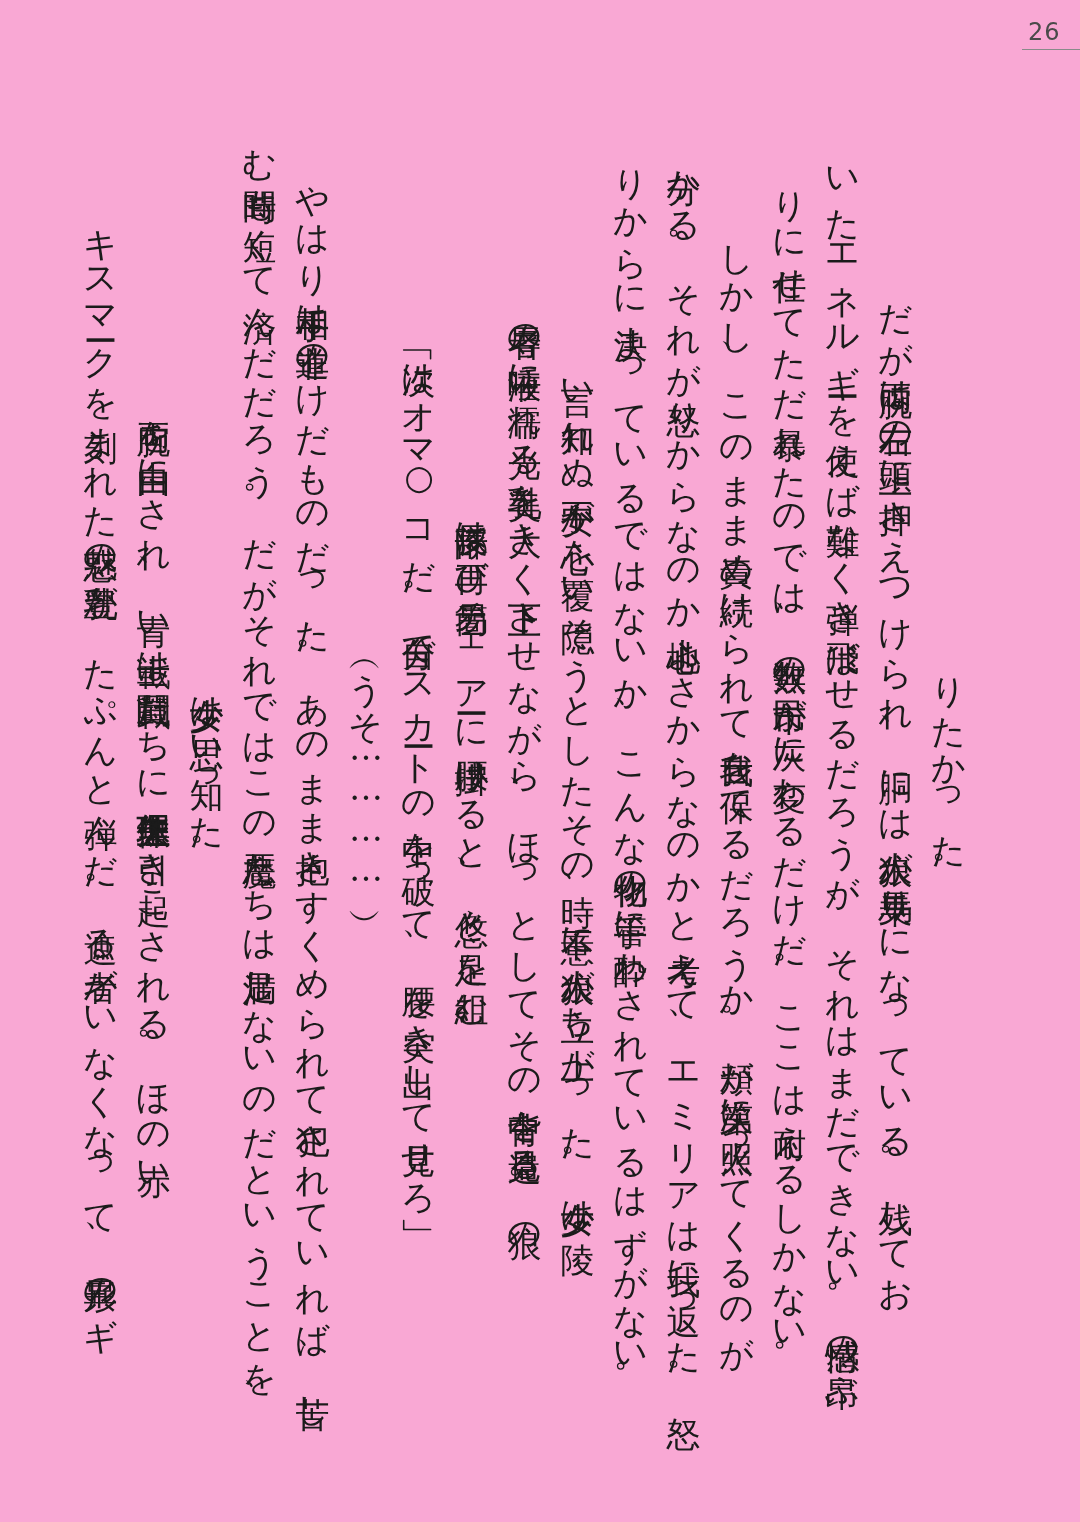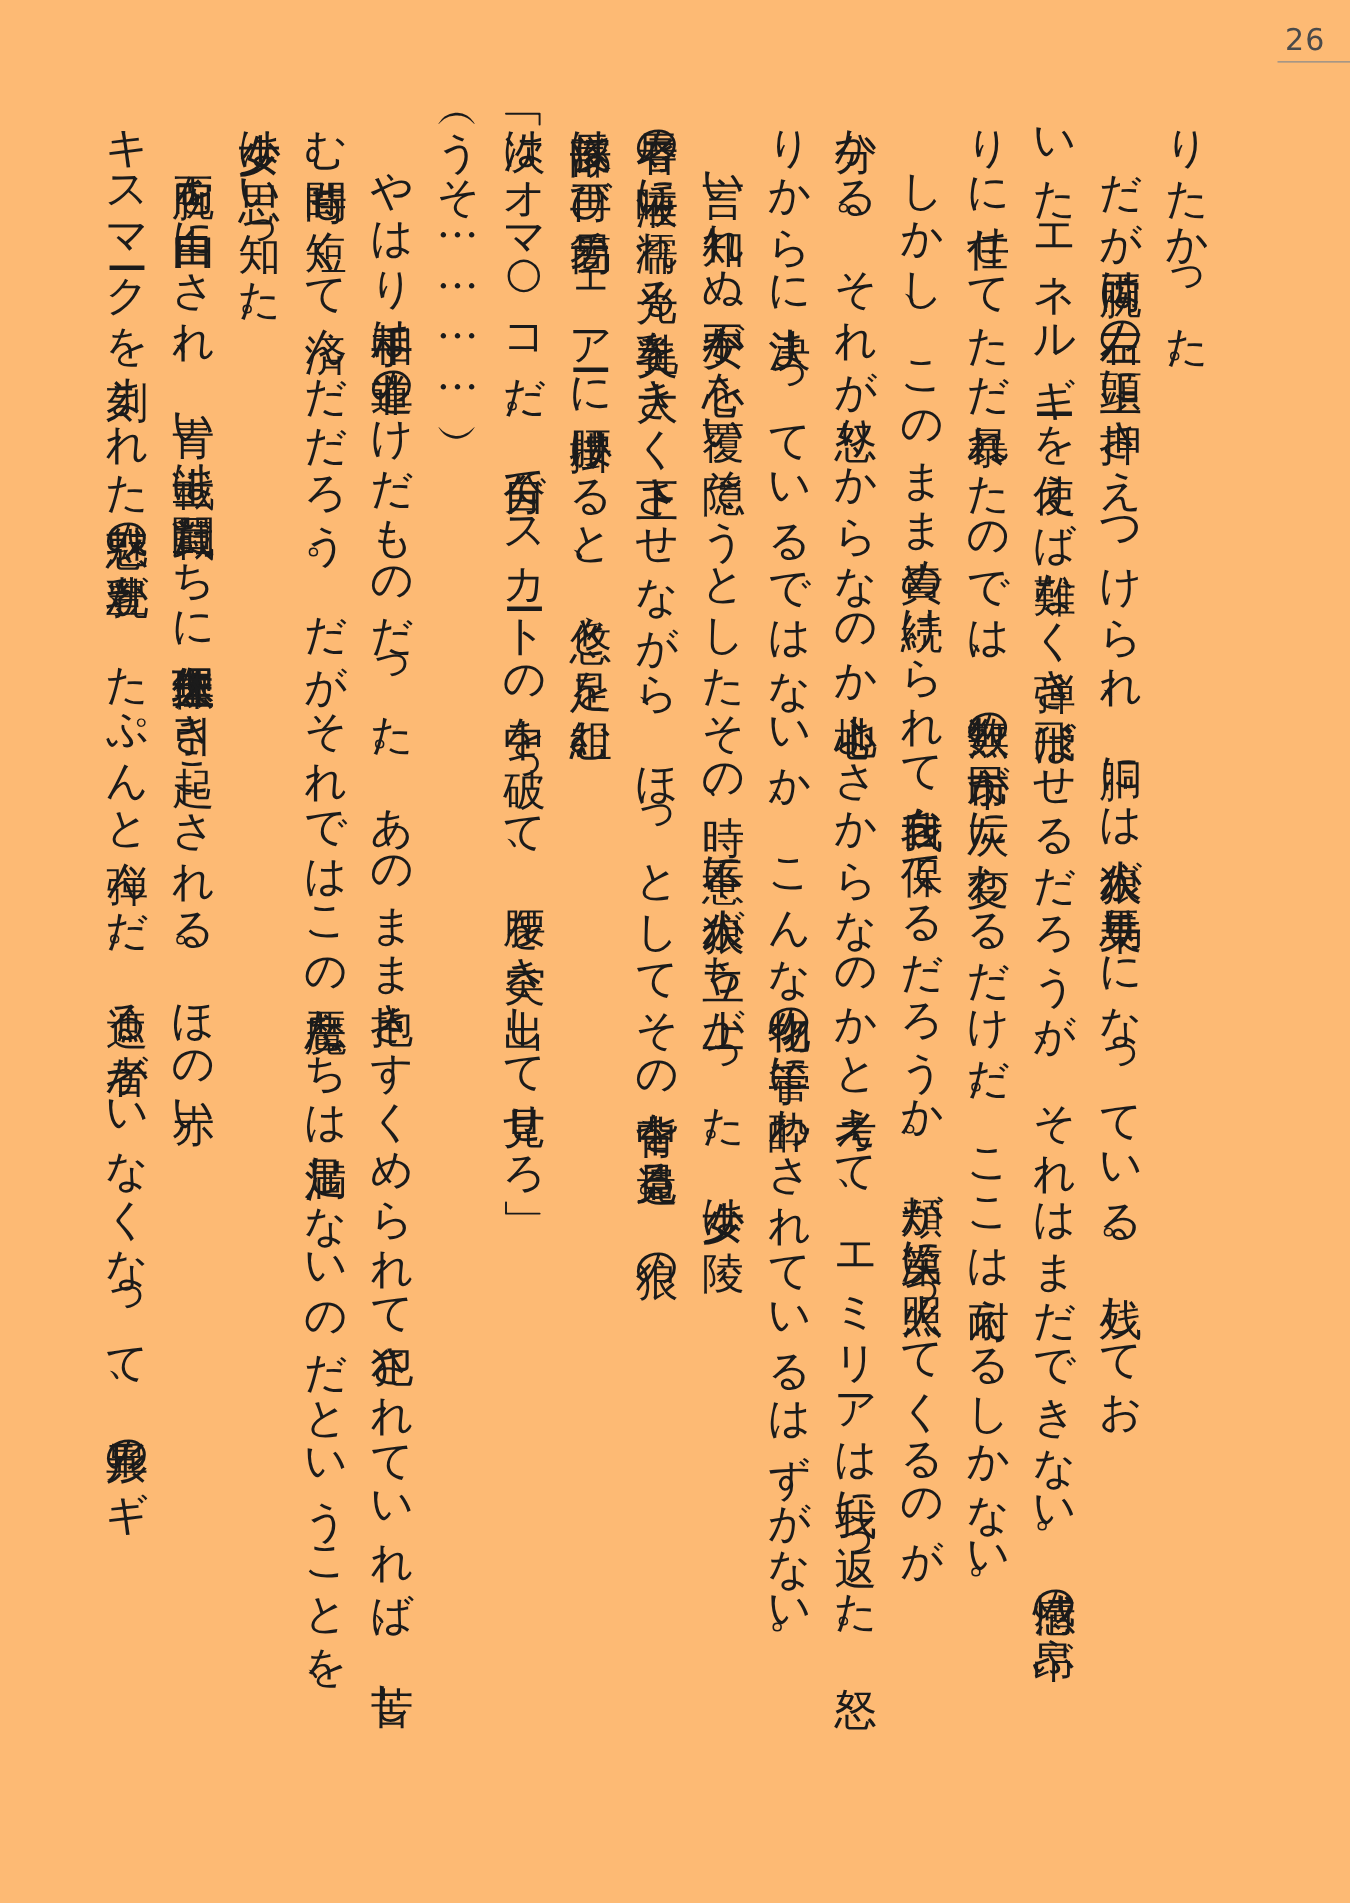--- a/index.html
+++ b/index.html
@@ -4,24 +4,25 @@
 <style>
   html, body {
     margin: 0;
     padding: 0;
     background: #ffffff;
   }
   .page {
     position: relative;
     width: 1080px;
     height: 1522px;
-    background: #fdba74;
+    background: #f9a8d4;
     overflow: hidden;
     font-family: "DejaVu Serif", "Liberation Serif", serif;
     color: #1b1b1b;
+    text-align: center;
   }
   .page-number {
     position: absolute;
     top: 18px;
     left: 1028px;
     font-family: "DejaVu Sans", "Liberation Sans", sans-serif;
     font-size: 24px;
     font-weight: 400;
     color: #4a4a4a;
     letter-spacing: 1px;

